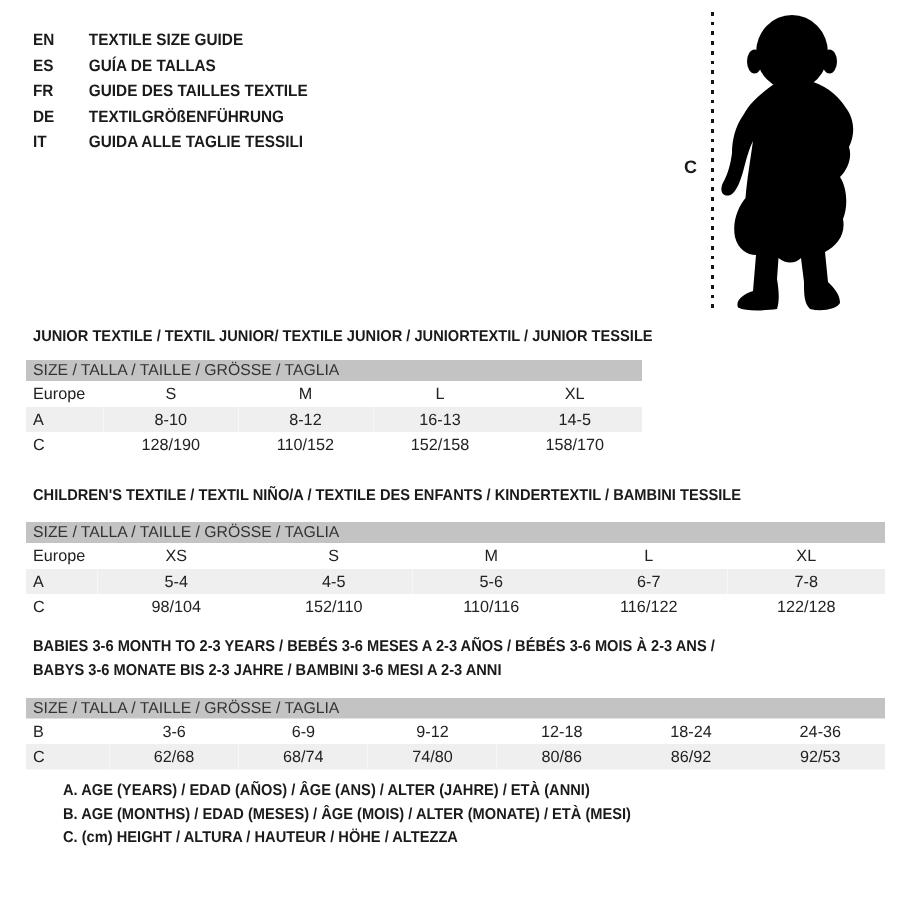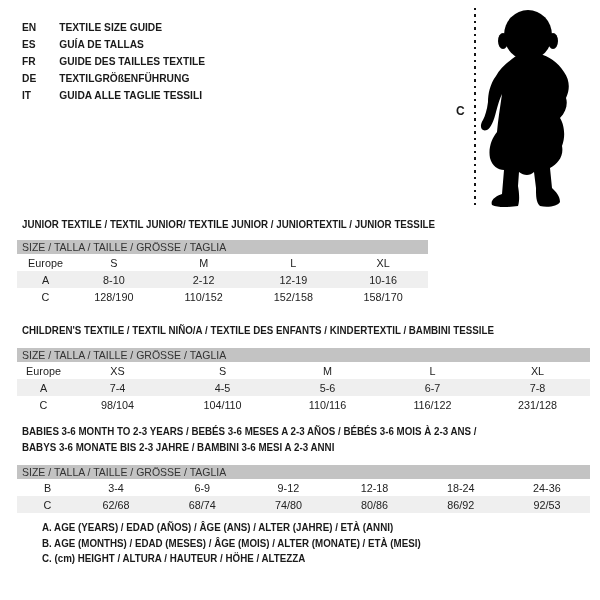--- a/index.html
+++ b/index.html
@@ -33,21 +33,21 @@
   .sec-title{position:absolute;left:22px;font-weight:bold;font-size:10.5px;
     white-space:nowrap;transform:scaleX(0.93);transform-origin:0 0;line-height:16px;}
   .t1{top:216px;}
   .t2{top:322px;}
   .t3{top:423px;}
 
   
   table.size-table{position:absolute;border-collapse:collapse;table-layout:fixed;
     font-size:10.8px;color:#222;}
   table.size-table td{padding:0;text-align:center;vertical-align:middle;overflow:hidden;white-space:nowrap;}
-  table.size-table td.lbl{text-align:center;padding-left:5px;}
+  table.size-table td.lbl{text-align:left;padding-left:5px;}
   tr.bar{height:14px;}
   tr.bar td{background:var(--header-bar);text-align:left;padding-left:5px;
     font-size:10.5px;color:#333;}
   tr.data-row{height:17px;}
   tr.alt td{background:var(--row-alt);}
   .tbl1{left:17px;top:240px;width:411px;}
   .tbl2{left:17px;top:348px;width:573px;}
   .tbl3{left:17px;top:465px;width:573px;}
 
   
@@ -136,23 +136,23 @@
       <tr class="data-row">
         <td class="lbl">Europe</td>
         <td>S</td>
         <td>M</td>
         <td>L</td>
         <td>XL</td>
       </tr>
       <tr class="data-row alt">
         <td class="lbl">A</td>
         <td>8-10</td>
-        <td>2-12</td>
-        <td>12-19</td>
-        <td>10-16</td>
+        <td>8-12</td>
+        <td>16-13</td>
+        <td>14-5</td>
       </tr>
       <tr class="data-row">
         <td class="lbl">C</td>
         <td>128/190</td>
         <td>110/152</td>
         <td>152/158</td>
         <td>158/170</td>
       </tr>
     </tbody>
   </table>
@@ -174,33 +174,33 @@
       <tr class="data-row">
         <td class="lbl">Europe</td>
         <td>XS</td>
         <td>S</td>
         <td>M</td>
         <td>L</td>
         <td>XL</td>
       </tr>
       <tr class="data-row alt">
         <td class="lbl">A</td>
-        <td>7-4</td>
+        <td>5-4</td>
         <td>4-5</td>
         <td>5-6</td>
         <td>6-7</td>
         <td>7-8</td>
       </tr>
       <tr class="data-row">
         <td class="lbl">C</td>
         <td>98/104</td>
-        <td>104/110</td>
+        <td>152/110</td>
         <td>110/116</td>
         <td>116/122</td>
-        <td>231/128</td>
+        <td>122/128</td>
       </tr>
     </tbody>
   </table>
 
   <div class="sec-title t3">
     <div>BABIES 3-6 MONTH TO 2-3 YEARS / BEBÉS 3-6 MESES A 2-3 AÑOS / BÉBÉS 3-6 MOIS À 2-3 ANS /</div>
     <div>BABYS 3-6 MONATE BIS 2-3 JAHRE / BAMBINI 3-6 MESI A 2-3 ANNI</div>
   </div>
   <table class="size-table tbl3">
     <colgroup>
@@ -211,21 +211,21 @@
         <col>
         <col>
         <col>
       </colgroup>
     <tbody>
       <tr class="bar">
         <td colspan="7">SIZE / TALLA / TAILLE / GRÖSSE / TAGLIA</td>
       </tr>
       <tr class="data-row">
         <td class="lbl">B</td>
-        <td>3-4</td>
+        <td>3-6</td>
         <td>6-9</td>
         <td>9-12</td>
         <td>12-18</td>
         <td>18-24</td>
         <td>24-36</td>
       </tr>
       <tr class="data-row alt">
         <td class="lbl">C</td>
         <td>62/68</td>
         <td>68/74</td>

